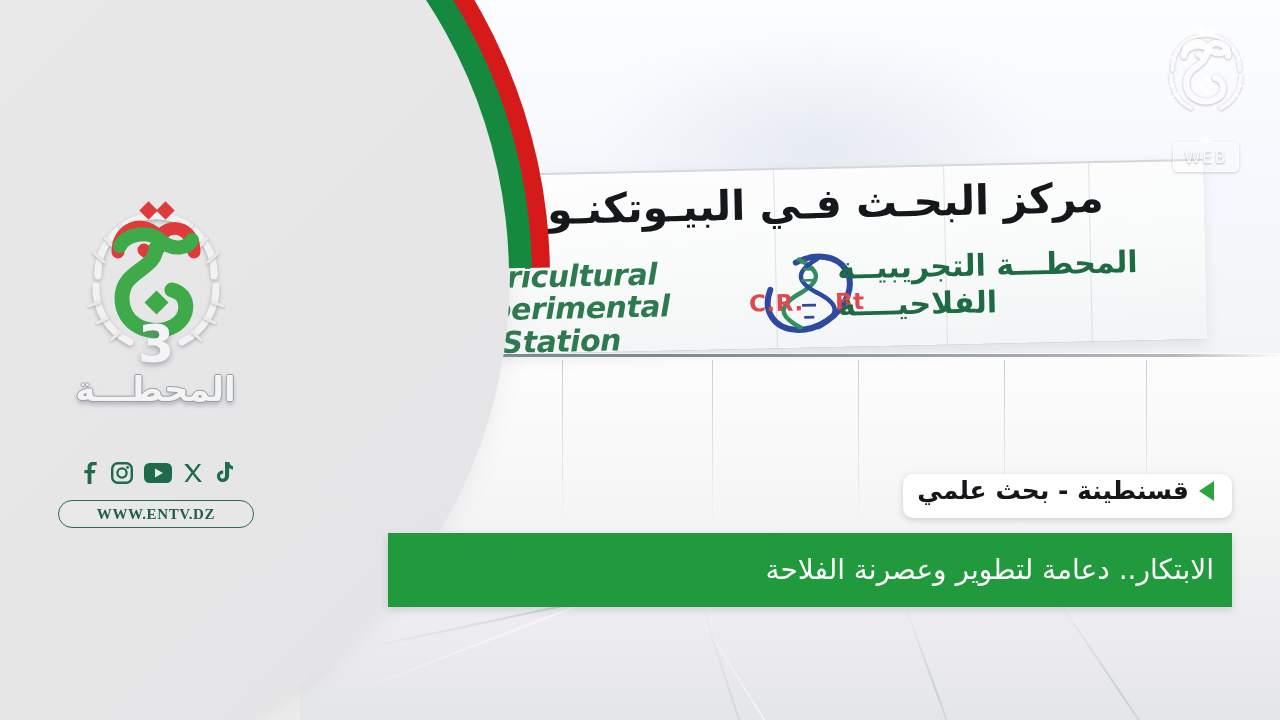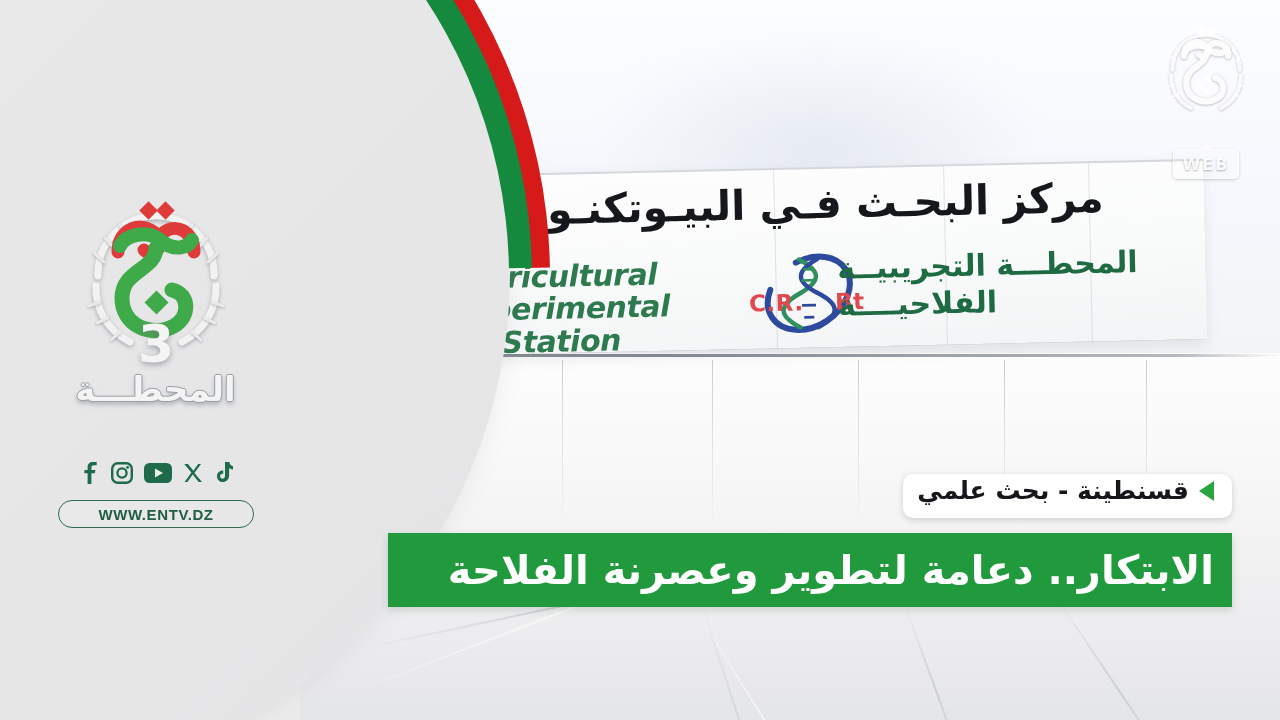--- a/index.html
+++ b/index.html
@@ -158,36 +158,36 @@
   .social-row{
     position:absolute;left:58px;top:462px;width:196px;
     display:flex;align-items:center;justify-content:center;gap:11px;
   }
   .social-row svg{display:block;}
   .url-pill{
     position:absolute;left:58px;top:500px;width:196px;height:28px;
     border:1.6px solid #2c6b4d;border-radius:14px;
     display:flex;align-items:center;justify-content:center;
     color:#225e42;font-size:15px;font-weight:600;letter-spacing:.6px;
-    font-family:Liberation Sans, sans-serif;
+    font-family:Liberation Serif, serif;
     background:rgba(255,255,255,.10);
   }
 
   
   .watermark{
     position:absolute;right:16px;top:14px;width:116px;height:158px;
     opacity:.93;
   }
   .wm-mark{position:relative;width:116px;height:122px;}
   .wm-mark svg{position:absolute;left:0;top:0;}
   .wm-web{
-    position:relative;margin:13px auto 0;width:66px;height:30px;
+    position:relative;margin:6px auto 0;width:66px;height:30px;
     display:flex;align-items:center;justify-content:center;
     border:1.4px solid rgba(255,255,255,.82);border-radius:5px;
-    color:rgba(255,255,255,.94);font-size:16px;font-weight:700;letter-spacing:2px;
+    color:rgba(255,255,255,.94);font-size:16px;font-weight:400;letter-spacing:2px;
     background:rgba(255,255,255,.10);
     text-shadow:0 1px 2px rgba(90,95,102,.5);
     box-shadow:0 1px 3px rgba(110,116,124,.35);
   }
   .wm-web:before{
     content:"";position:absolute;left:50%;top:-7px;margin-left:-7px;
     width:0;height:0;border-left:7px solid transparent;border-right:7px solid transparent;
     border-bottom:7px solid rgba(255,255,255,.82);
   }
 
@@ -211,21 +211,21 @@
 
   .headline-bar{
     position:absolute;left:388px;top:533px;width:844px;height:74px;
     background:#21993d;
     display:flex;align-items:center;justify-content:flex-end;
     padding:0 18px 0 16px;
     box-shadow:0 3px 8px rgba(40,70,50,.18);
   }
   .headline-text{
     direction:rtl;color:#ffffff;
-    font-size:40px;font-weight:700;letter-spacing:-.8px;
+    font-size:28px;font-weight:400;letter-spacing:-.8px;
     white-space:nowrap;line-height:1;
   }
 </style>
 </head>
 <body>
 
 <div id="frame">
 
   <div class="video-bg">
     <div class="bg-sky"></div>

